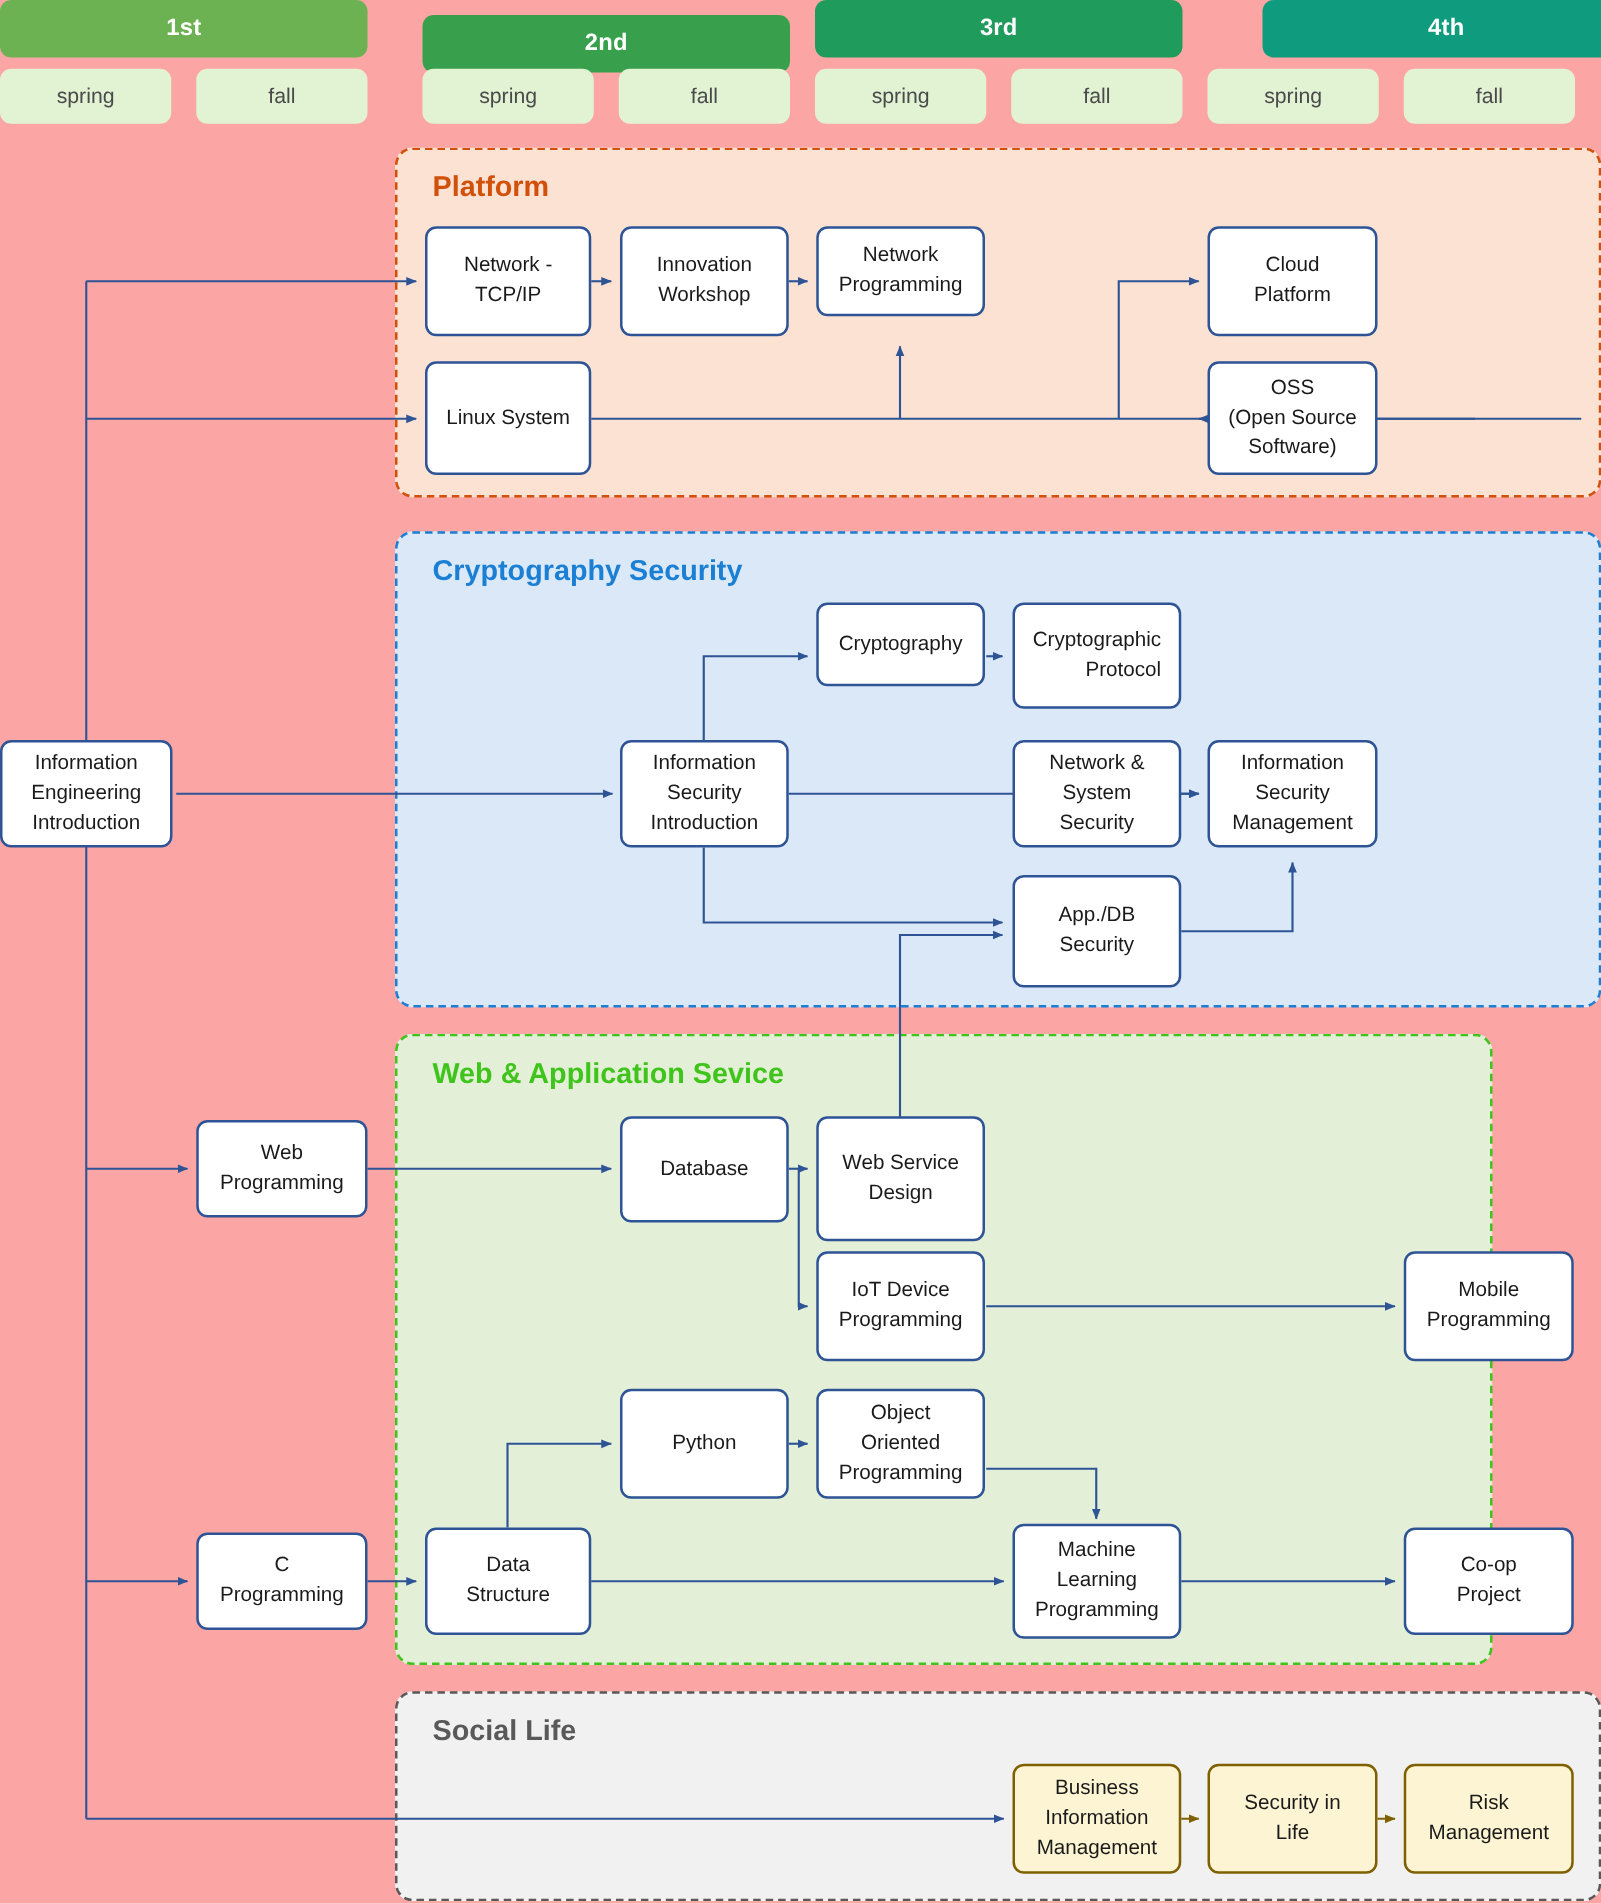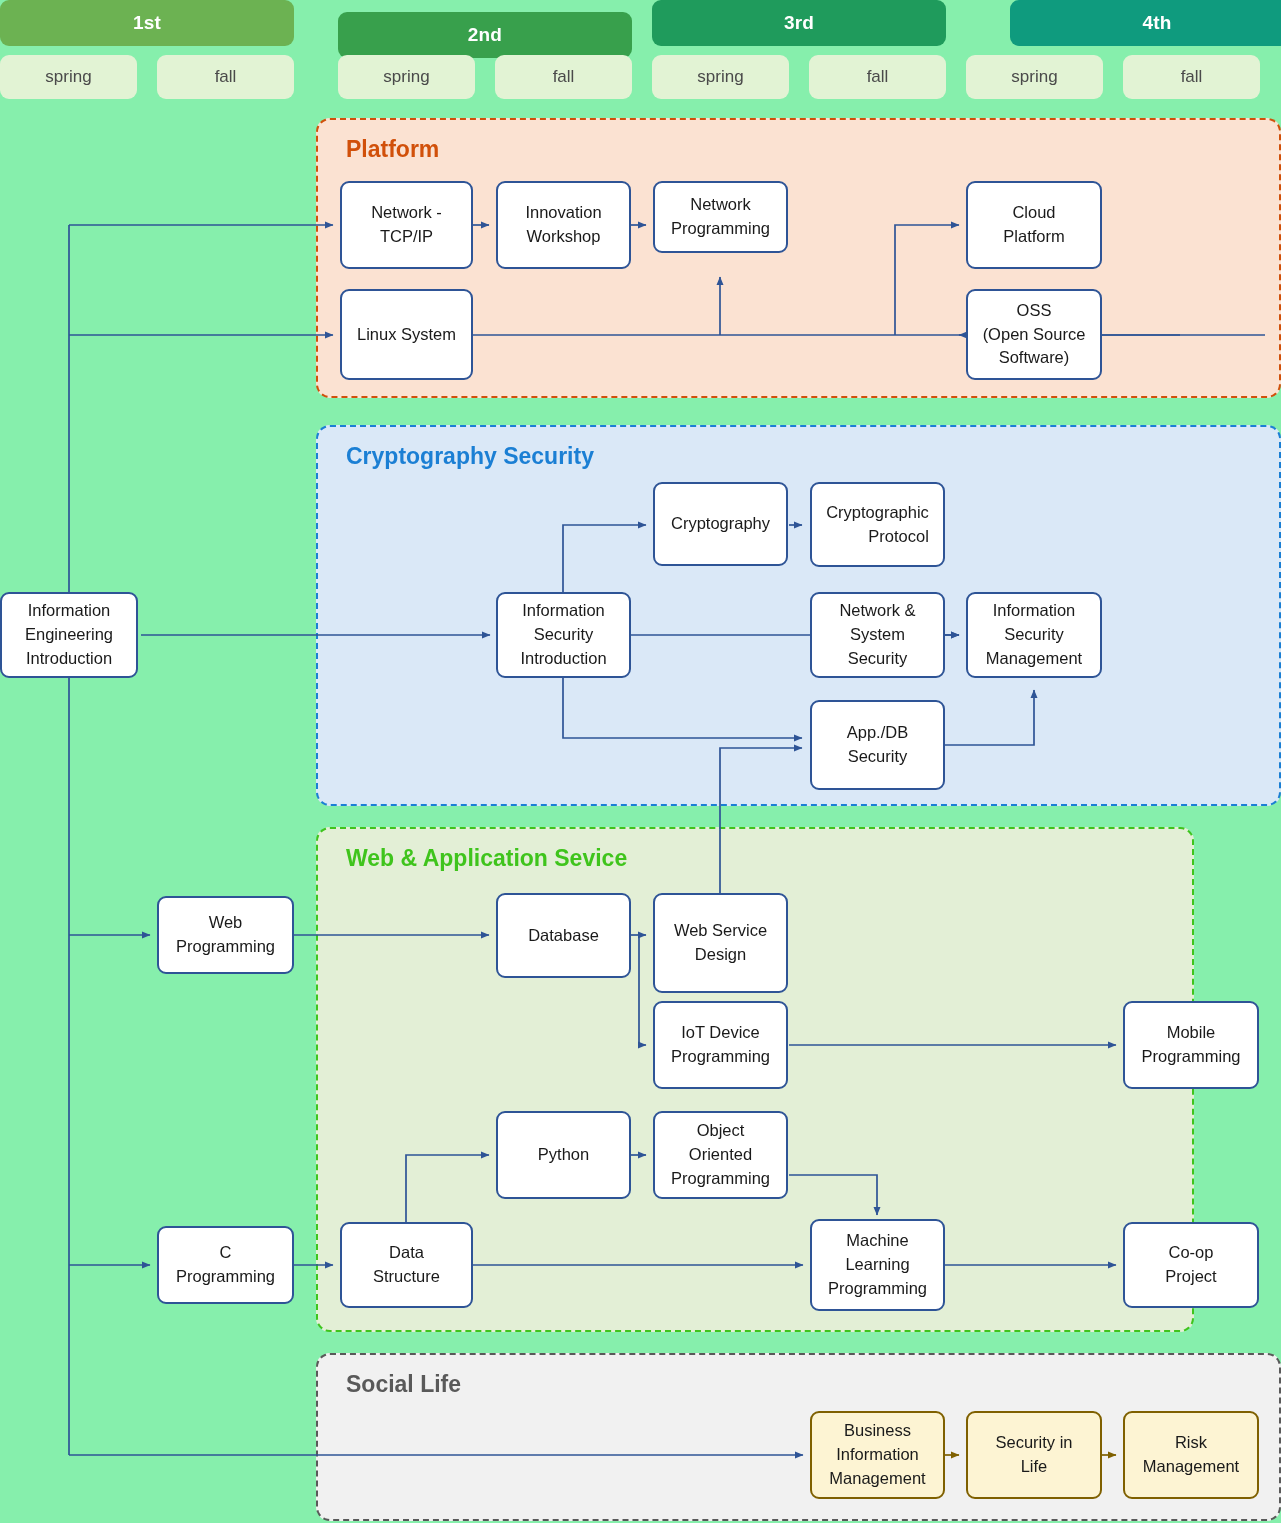--- a/index.html
+++ b/index.html
@@ -9,21 +9,21 @@
   }
   body {
     font-family: "Liberation Sans", sans-serif;
     -webkit-font-smoothing: antialiased;
   }
   #page {
     position: relative;
     width: 1281px;
     height: 1523px;
     overflow: hidden;
-    background: #86efac;
+    background: #fca5a5;
   }
 
   
   .year-pill {
     position: absolute;
     height: 46px;
     border-radius: 9px;
     color: #ffffff;
     font-size: 19px;
     font-weight: bold;
@@ -192,21 +192,21 @@
 
   <div class="node" style="left:0px; top:592px; width:138px; height:86px;">Information<br>Engineering<br>Introduction</div>
 
   <div class="node" style="left:340px; top:181px; width:133px; height:88px;">Network -<br>TCP/IP</div>
   <div class="node" style="left:496px; top:181px; width:135px; height:88px;">Innovation<br>Workshop</div>
   <div class="node" style="left:653px; top:181px; width:135px; height:72px;">Network<br>Programming</div>
   <div class="node" style="left:966px; top:181px; width:136px; height:88px;">Cloud<br>Platform</div>
   <div class="node" style="left:340px; top:289px; width:133px; height:91px;">Linux System</div>
   <div class="node" style="left:966px; top:289px; width:136px; height:91px;">OSS<br>(Open Source<br>Software)</div>
 
-  <div class="node" style="left:653px; top:482px; width:135px; height:84px;">Cryptography</div>
+  <div class="node" style="left:653px; top:482px; width:135px; height:67px;">Cryptography</div>
   <div class="node" style="left:810px; top:482px; width:135px; height:85px;text-align:right;">Cryptographic<br>Protocol</div>
   <div class="node" style="left:496px; top:592px; width:135px; height:86px;">Information<br>Security<br>Introduction</div>
   <div class="node" style="left:810px; top:592px; width:135px; height:86px;">Network &amp;<br>System<br>Security</div>
   <div class="node" style="left:966px; top:592px; width:136px; height:86px;">Information<br>Security<br>Management</div>
   <div class="node" style="left:810px; top:700px; width:135px; height:90px;">App./DB<br>Security</div>
 
   <div class="node" style="left:157px; top:896px; width:137px; height:78px;">Web<br>Programming</div>
   <div class="node" style="left:496px; top:893px; width:135px; height:85px;">Database</div>
   <div class="node" style="left:653px; top:893px; width:135px; height:100px;">Web Service<br>Design</div>
   <div class="node" style="left:653px; top:1001px; width:135px; height:88px;">IoT Device<br>Programming</div>

